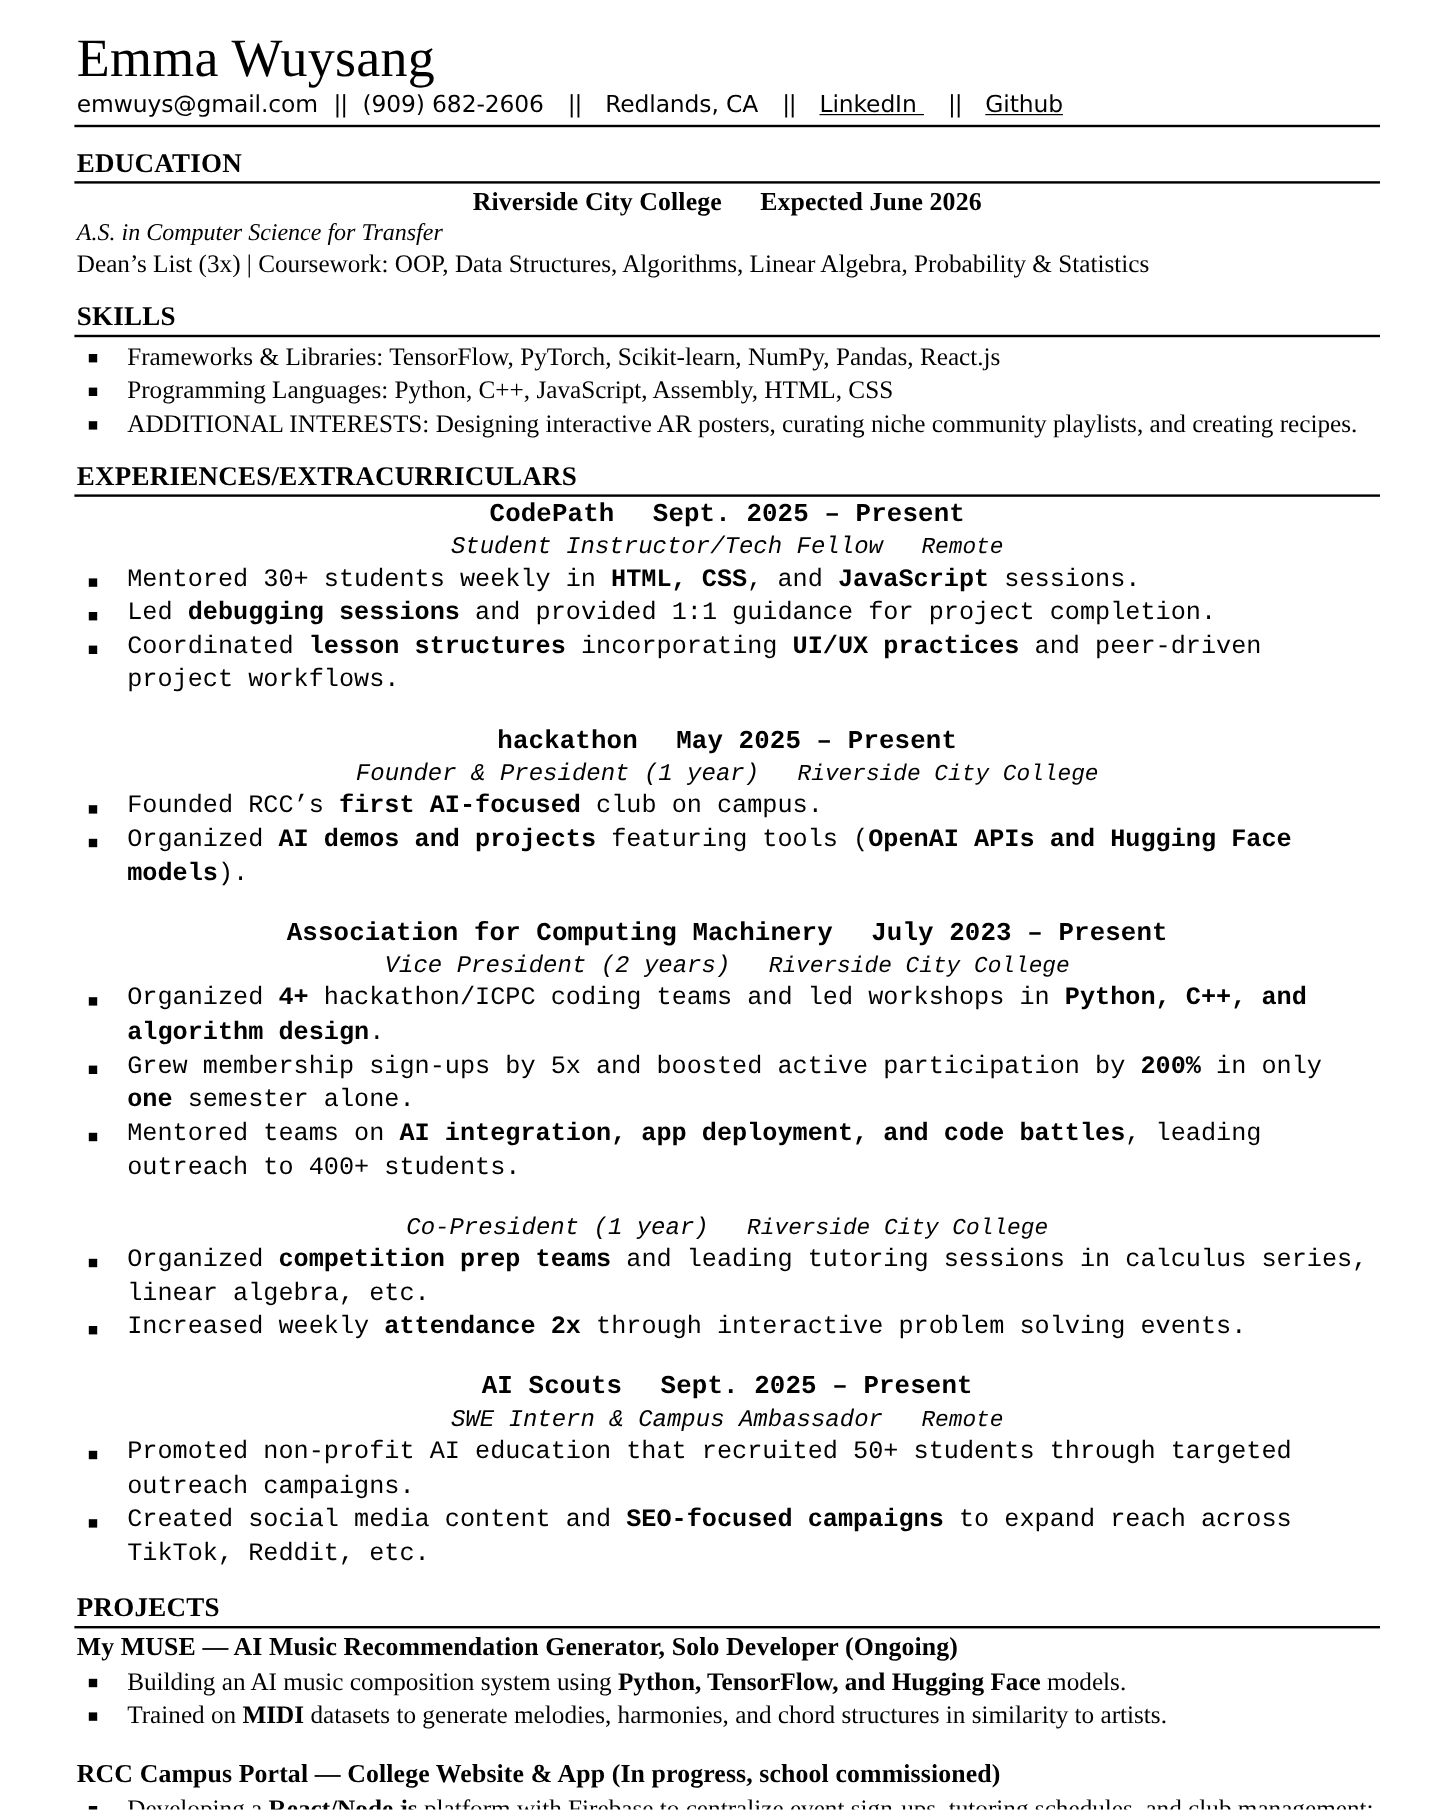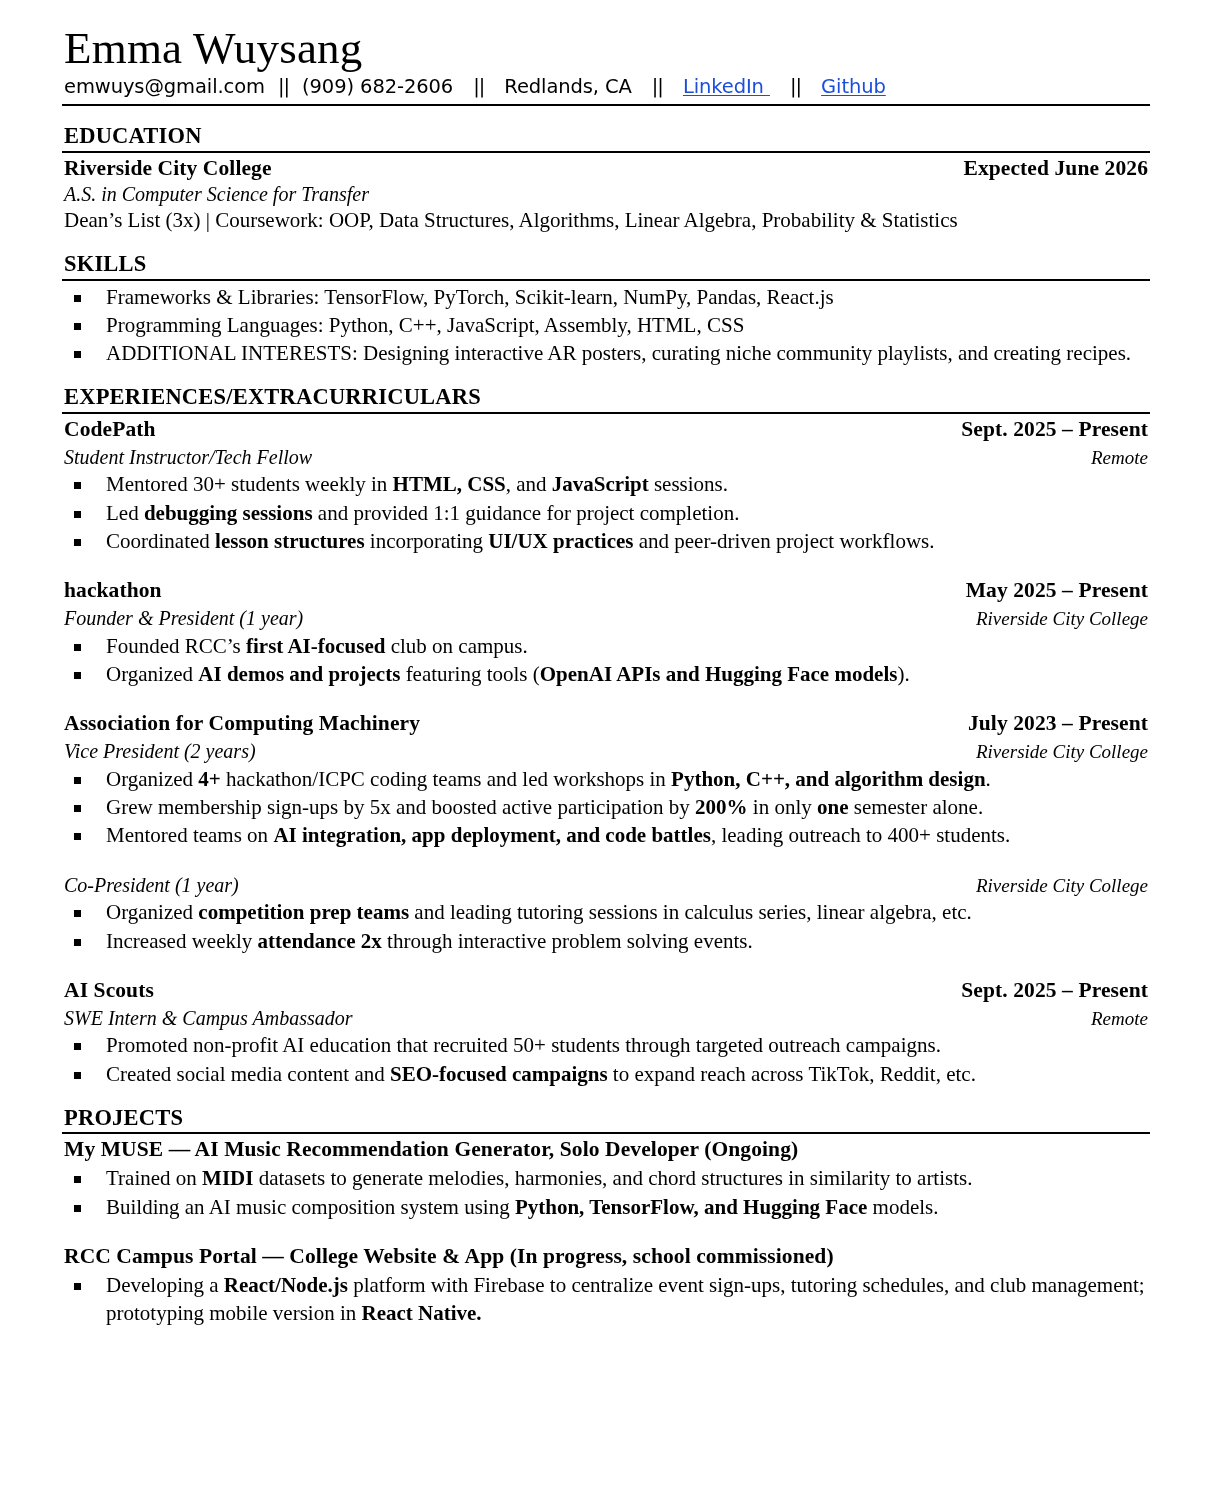--- a/index.html
+++ b/index.html
@@ -41,21 +41,21 @@
     border-bottom: 2.2px solid #000;
     white-space: nowrap;
   }
   .contact-line .sep {
     padding: 0 13px;
     letter-spacing: -1px;
   }
   .contact-line .gap-wide { padding: 0 20px; }
   .contact-item { }
   .link {
-    color: #1d4ed8;
+    color: #000000;
     text-decoration: underline;
     text-underline-offset: 2px;
   }
 
   
   .section {
     margin-top: 17px;
   }
   .section-title {
     font-size: 22.5px;
@@ -66,21 +66,21 @@
   }
   .rule {
     border-bottom: 2.2px solid #000;
     margin-top: 1px;
     margin-bottom: 2px;
   }
 
   
   .row {
     display: flex;
-    justify-content: space-between;
+    justify-content: center;
     align-items: baseline;
     line-height: 1.3;
     gap: 32px;
   }
   .row .left { padding-left: 2px; }
   .row .right { text-align: right; padding-right: 2px; }
 
   .org {
     font-size: 21.5px;
     font-weight: 700;
@@ -123,21 +123,21 @@
     content: "";
     position: absolute;
     left: 12px;
     top: 12px;
     width: 7px;
     height: 7px;
     background: #000;
   }
   b, strong { font-weight: 700; }
 
-  .entry { margin-top: 2px; }
+  .entry { margin-top: 2px; font-family: Liberation Mono, monospace; }
   .entry + .entry { margin-top: 22px; }
   .entry-first { margin-top: 0; }
 
   .proj-title {
     font-size: 21.5px;
     font-weight: 700;
     letter-spacing: 0.1px;
     line-height: 1.3;
     padding-left: 2px;
   }
@@ -251,22 +251,22 @@
       </div>
   </div>
 
   <div class="section">
     <div class="section-title">PROJECTS</div>
     <div class="rule"></div>
     <div id="project-entries">
         <div class="proj">
           <div class="proj-title">My MUSE — AI Music Recommendation Generator, Solo Developer (Ongoing)</div>
           <ul class="bullets">
+            <li><span>Building an AI music composition system using </span><b>Python, TensorFlow, and Hugging Face</b><span> models.</span></li>
             <li><span>Trained on </span><b>MIDI</b><span> datasets to generate melodies, harmonies, and chord structures in similarity to artists.</span></li>
-            <li><span>Building an AI music composition system using </span><b>Python, TensorFlow, and Hugging Face</b><span> models.</span></li>
           </ul>
         </div>
         <div class="proj">
           <div class="proj-title">RCC Campus Portal — College Website &amp; App (In progress, school commissioned)</div>
           <ul class="bullets">
             <li><span>Developing a </span><b>React/Node.js</b><span> platform with Firebase to centralize event sign-ups, tutoring schedules, and club management; prototyping mobile version in </span><b>React Native.</b></li>
           </ul>
         </div>
       </div>
   </div>

